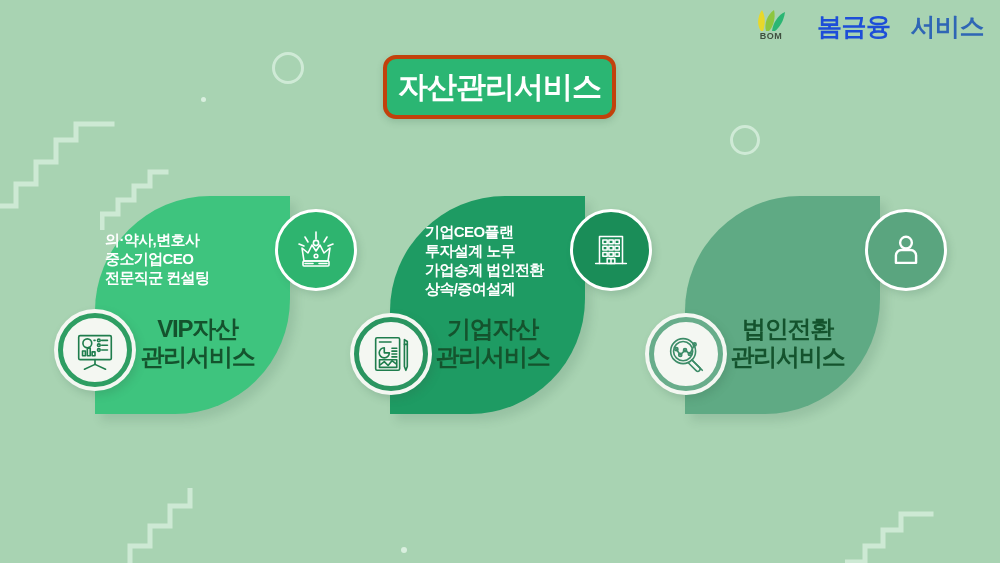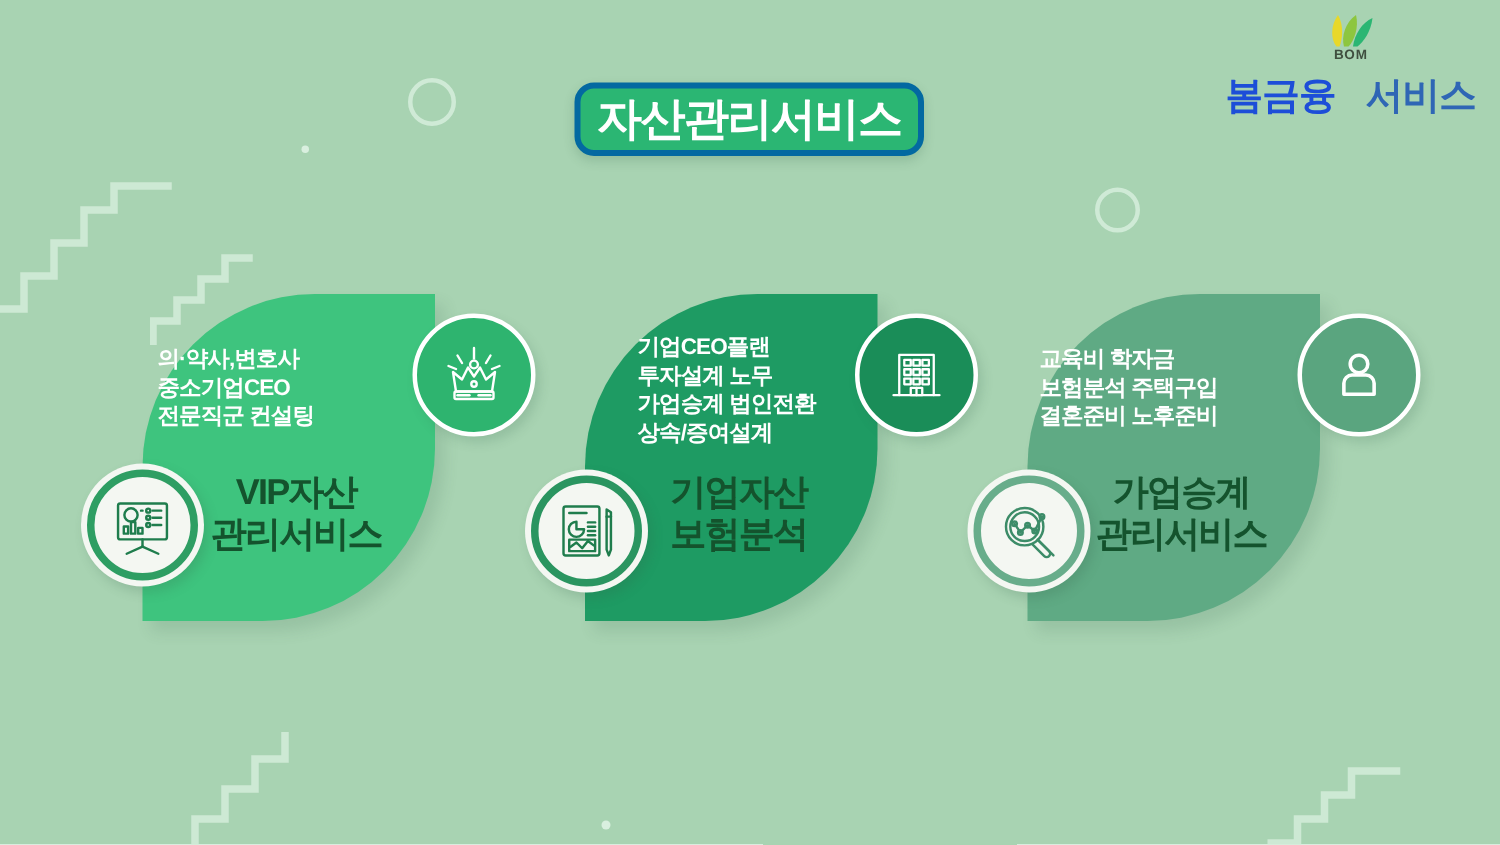--- a/index.html
+++ b/index.html
@@ -43,22 +43,21 @@
     background: #d9efdf;
   }
 
   
   #logo {
     position: absolute;
     top: 8px;
     right: 16px;
     display: flex;
     align-items: center;
-    gap: 3px;
-    flex-direction: column;
+    gap: 24px;
   }
   #logo-mark {
     position: relative;
     width: 44px;
     height: 36px;
     display: flex;
     flex-direction: column;
     align-items: center;
     justify-content: flex-start;
   }
@@ -82,24 +81,24 @@
   }
   #logo-word .k1 { color: #1d4ed8; }
   #logo-word .k2 { color: #2f66b5; margin-left: 20px; }
 
   
   #title-pill {
     position: absolute;
     left: 383px;
     top: 55px;
     width: 233px;
-    height: 49px;
+    height: 64px;
     box-sizing: border-box;
     background: #2bb673;
-    border: 4px solid #0369a1;
+    border: 4px solid #c2410c;
     border-radius: 13px;
     display: flex;
     align-items: center;
     justify-content: center;
     box-shadow: 0 3px 7px rgba(40, 90, 60, 0.18);
   }
   #title-pill .label {
     color: #ffffff;
     font-size: 30px;
     font-weight: bold;
@@ -274,21 +273,21 @@
 
   <div class="card" style="left:390px; top:196px; width:195px; height:218px;">
     <div class="leaf" style="background:#1e9b63;"></div>
 
     <div class="card-desc" style="left:9px; top:26px; width:190px; text-align:left; padding-left:26px; box-sizing:border-box;">기업CEO플랜
 투자설계 노무
 가업승계 법인전환
 상속/증여설계</div>
 
     <div class="card-title" style="left:10px; top:119px; width:185px;">기업자산
-보험분석</div>
+관리서비스</div>
   </div>
 
   <div class="badge-top" style="left:570px; top:209px; background:#1a8d58;">
     <svg width="46" height="46" viewBox="0 0 48 48" fill="none" stroke="#ffffff" stroke-width="1.6" stroke-linecap="round" stroke-linejoin="round">
       <path d="M12 38 V10 H36 V38"></path>
       <rect x="15.5" y="13.5" width="4.5" height="4"></rect>
       <rect x="21.8" y="13.5" width="4.5" height="4"></rect>
       <rect x="28.1" y="13.5" width="4.5" height="4"></rect>
       <rect x="15.5" y="20" width="4.5" height="4"></rect>
       <rect x="21.8" y="20" width="4.5" height="4"></rect>
@@ -315,25 +314,22 @@
       <rect x="12" y="30" width="18" height="8"></rect>
       <polyline points="13,35 17,32 21,36 25,31 29,34"></polyline>
       <path d="M38 9 l3 2 v26 l-1.5 4 l-1.5 -4 Z"></path>
       <line x1="38" y1="14" x2="41" y2="14"></line>
     </svg>
   </div>
 
   <div class="card" style="left:685px; top:196px; width:195px; height:218px;">
     <div class="leaf" style="background:#5faa84;"></div>
 
-    <div class="card-desc" style="left:8px; top:34px; width:190px;">교육비    학자금
-보험분석 주택구입
-결혼준비 노후준비</div>
-
-    <div class="card-title" style="left:10px; top:119px; width:185px;">가업승계
+
+    <div class="card-title" style="left:10px; top:119px; width:185px;">법인전환
 관리서비스</div>
   </div>
 
   <div class="badge-top" style="left:865px; top:209px; background:#5aa57f;">
     <svg width="44" height="44" viewBox="0 0 48 48" fill="none" stroke="#ffffff" stroke-width="2.6" stroke-linecap="round" stroke-linejoin="round">
       <circle cx="24" cy="16" r="6.4"></circle>
       <path d="M13 38 V30 a6 6 0 0 1 6 -6 h10 a6 6 0 0 1 6 6 V38 Z"></path>
     </svg>
   </div>
 

